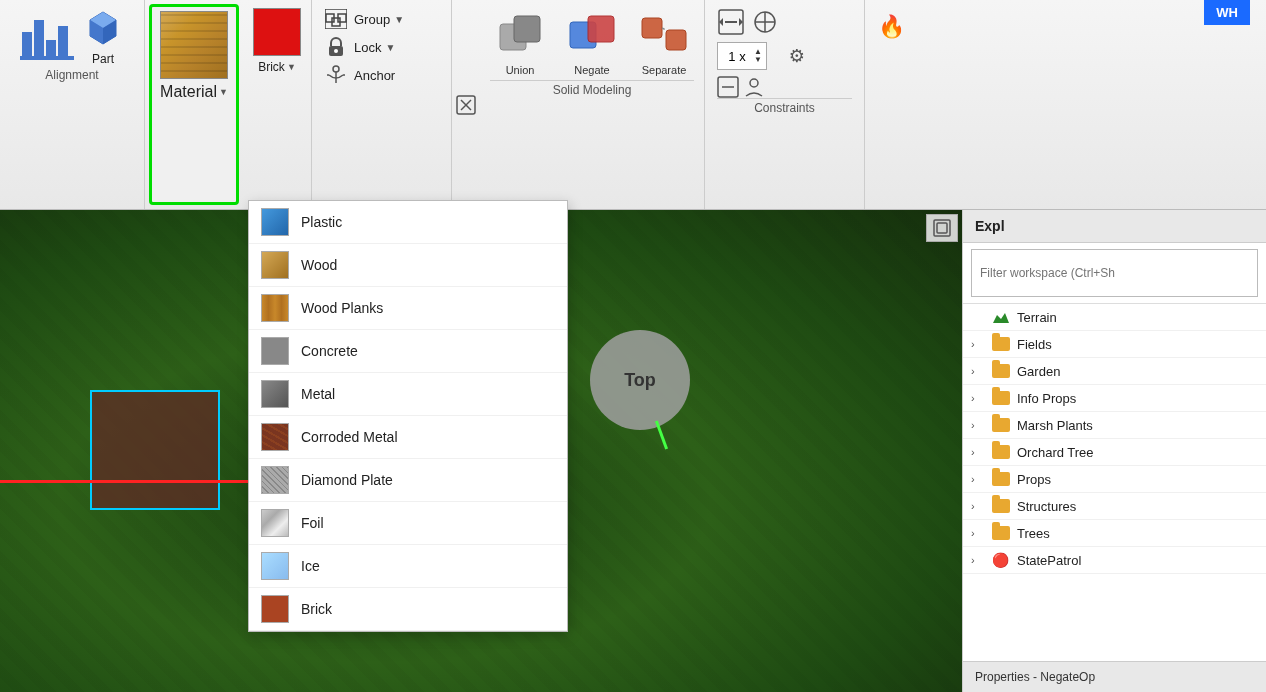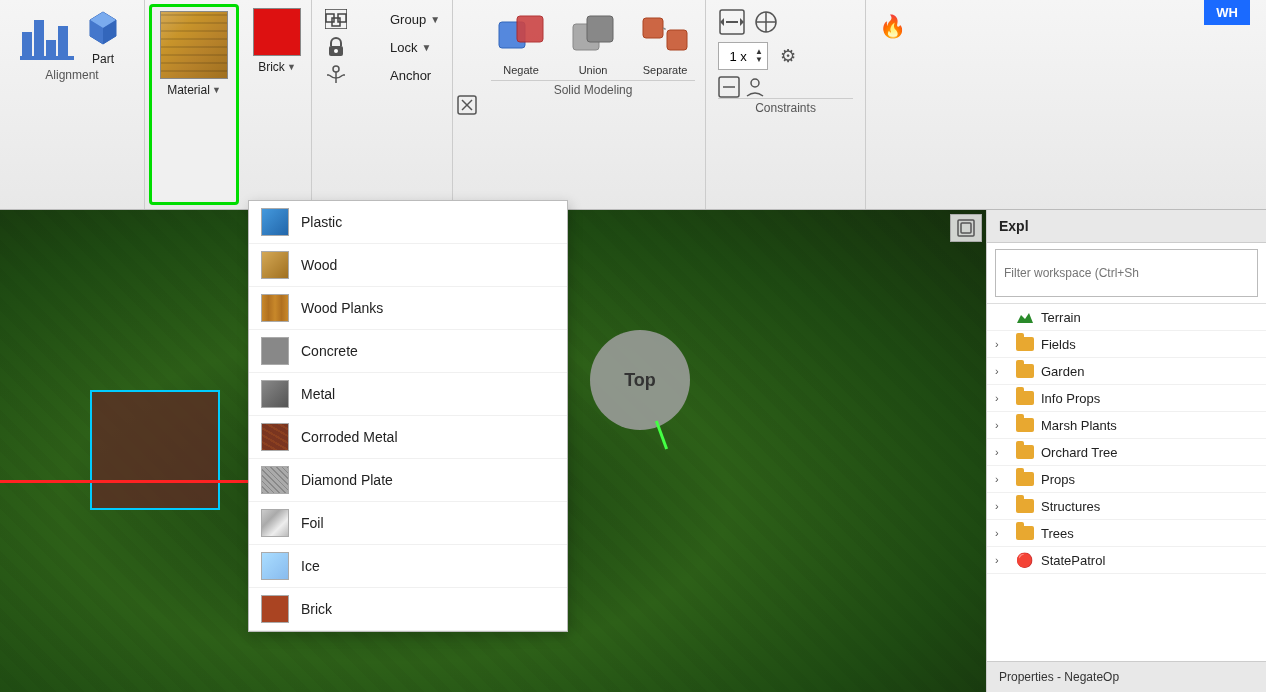--- a/index.html
+++ b/index.html
@@ -122,21 +122,20 @@
       height: 22px;
       margin-right: 6px;
       display: flex;
       align-items: center;
       justify-content: center;
     }
 
     .group-row-label {
       font-size: 13px;
       color: #222;
-      margin-left: 36px;
     }
 
     .dropdown-arrow {
       margin-left: 4px;
       font-size: 10px;
       color: #555;
     }
 
     
     .solid-modeling-section {
@@ -311,21 +310,21 @@
       top: 210px;
       left: 660px;
       width: 3px;
       height: 30px;
       background: #44ff44;
       transform: rotate(-20deg);
     }
 
     
     .expand-panel {
-      width: 280px;
+      width: 304px;
       background: #f5f5f5;
       border-left: 1px solid #ccc;
       display: flex;
       flex-direction: column;
     }
 
     .expand-header {
       background: #e8e8e8;
       border-bottom: 1px solid #ccc;
       padding: 8px 12px;
@@ -558,21 +557,21 @@
           <span style="font-size:12px;color:#222;margin-top:2px;display:flex;align-items:center;gap:2px;">Part</span>
         </div>
       </div>
     </div>
     <div class="alignment-label">Alignment</div>
   </div>
 
   <div class="material-section">
     <div class="material-icon"></div>
     <div style="display:flex;align-items:center;gap:2px;margin-top:4px;">
-      <span style="font-size:12px;color:#222;">Material</span>
+      <span style="font-size:16px;color:#222;">Material</span>
       <span style="font-size:9px;color:#555;">▼</span>
     </div>
   </div>
 
   <div class="color-section">
     <div class="color-icon"></div>
     <div style="display:flex;align-items:center;gap:2px;margin-top:4px;">
       <span style="font-size:12px;color:#222;">Brick</span>
       <span style="font-size:9px;color:#555;">▼</span>
     </div>
@@ -622,32 +621,32 @@
       <line x1="5" y1="5" x2="15" y2="15" stroke="#555" stroke-width="1.5"></line>
       <line x1="15" y1="5" x2="5" y2="15" stroke="#555" stroke-width="1.5"></line>
     </svg>
   </div>
 
   <div class="solid-modeling-section">
     <div class="solid-modeling-buttons">
 
       <div class="solid-btn">
         <svg class="solid-btn-icon" viewBox="0 0 52 52">
+          <rect x="6" y="16" width="26" height="26" rx="3" fill="#aaa" stroke="#888" stroke-width="1"></rect>
+          <rect x="20" y="8" width="26" height="26" rx="3" fill="#888" stroke="#666" stroke-width="1"></rect>
+        </svg>
+        <span class="solid-btn-label">Union</span>
+      </div>
+
+      <div class="solid-btn">
+        <svg class="solid-btn-icon" viewBox="0 0 52 52">
           <rect x="4" y="14" width="26" height="26" rx="3" fill="#5588dd" stroke="#3366bb" stroke-width="1"></rect>
           <rect x="22" y="8" width="26" height="26" rx="3" fill="#cc4444" stroke="#aa2222" stroke-width="1" opacity="0.9"></rect>
         </svg>
         <span class="solid-btn-label">Negate</span>
-      </div>
-
-      <div class="solid-btn">
-        <svg class="solid-btn-icon" viewBox="0 0 52 52">
-          <rect x="6" y="16" width="26" height="26" rx="3" fill="#aaa" stroke="#888" stroke-width="1"></rect>
-          <rect x="20" y="8" width="26" height="26" rx="3" fill="#888" stroke="#666" stroke-width="1"></rect>
-        </svg>
-        <span class="solid-btn-label">Union</span>
       </div>
 
       <div class="solid-btn">
         <svg class="solid-btn-icon" viewBox="0 0 52 52">
           <rect x="4" y="10" width="20" height="20" rx="3" fill="#cc6644" stroke="#aa4422" stroke-width="1"></rect>
           <rect x="28" y="22" width="20" height="20" rx="3" fill="#cc6644" stroke="#aa4422" stroke-width="1"></rect>
           <line x1="24" y1="20" x2="28" y2="22" stroke="#888" stroke-width="1.5" stroke-dasharray="3,2"></line>
         </svg>
         <span class="solid-btn-label">Separate</span>
       </div>
@@ -665,21 +664,21 @@
             <line x1="8" y1="14" x2="20" y2="14" stroke="#555" stroke-width="2"></line>
             <polygon points="6,10 6,18 2,14" fill="#555"></polygon>
             <polygon points="22,10 22,18 26,14" fill="#555"></polygon>
           </svg>
           <svg width="28" height="28" viewBox="0 0 28 28">
             <circle cx="14" cy="14" r="10" fill="none" stroke="#555" stroke-width="1.5"></circle>
             <line x1="14" y1="4" x2="14" y2="24" stroke="#555" stroke-width="1.5"></line>
             <line x1="4" y1="14" x2="24" y2="14" stroke="#555" stroke-width="1.5"></line>
           </svg>
         </div>
-        <div style="display:flex;align-items:flex-end;gap:6px;">
+        <div style="display:flex;align-items:flex-end;gap:16px;">
           <div class="spinner-box">
             <span class="spinner-value">1 x</span>
             <div class="spinner-arrows">
               <span class="spinner-arrow">▲</span>
               <span class="spinner-arrow">▼</span>
             </div>
           </div>
           <div class="gear-icon-btn">⚙</div>
         </div>
         <div style="display:flex;gap:4px;align-items:center;">

